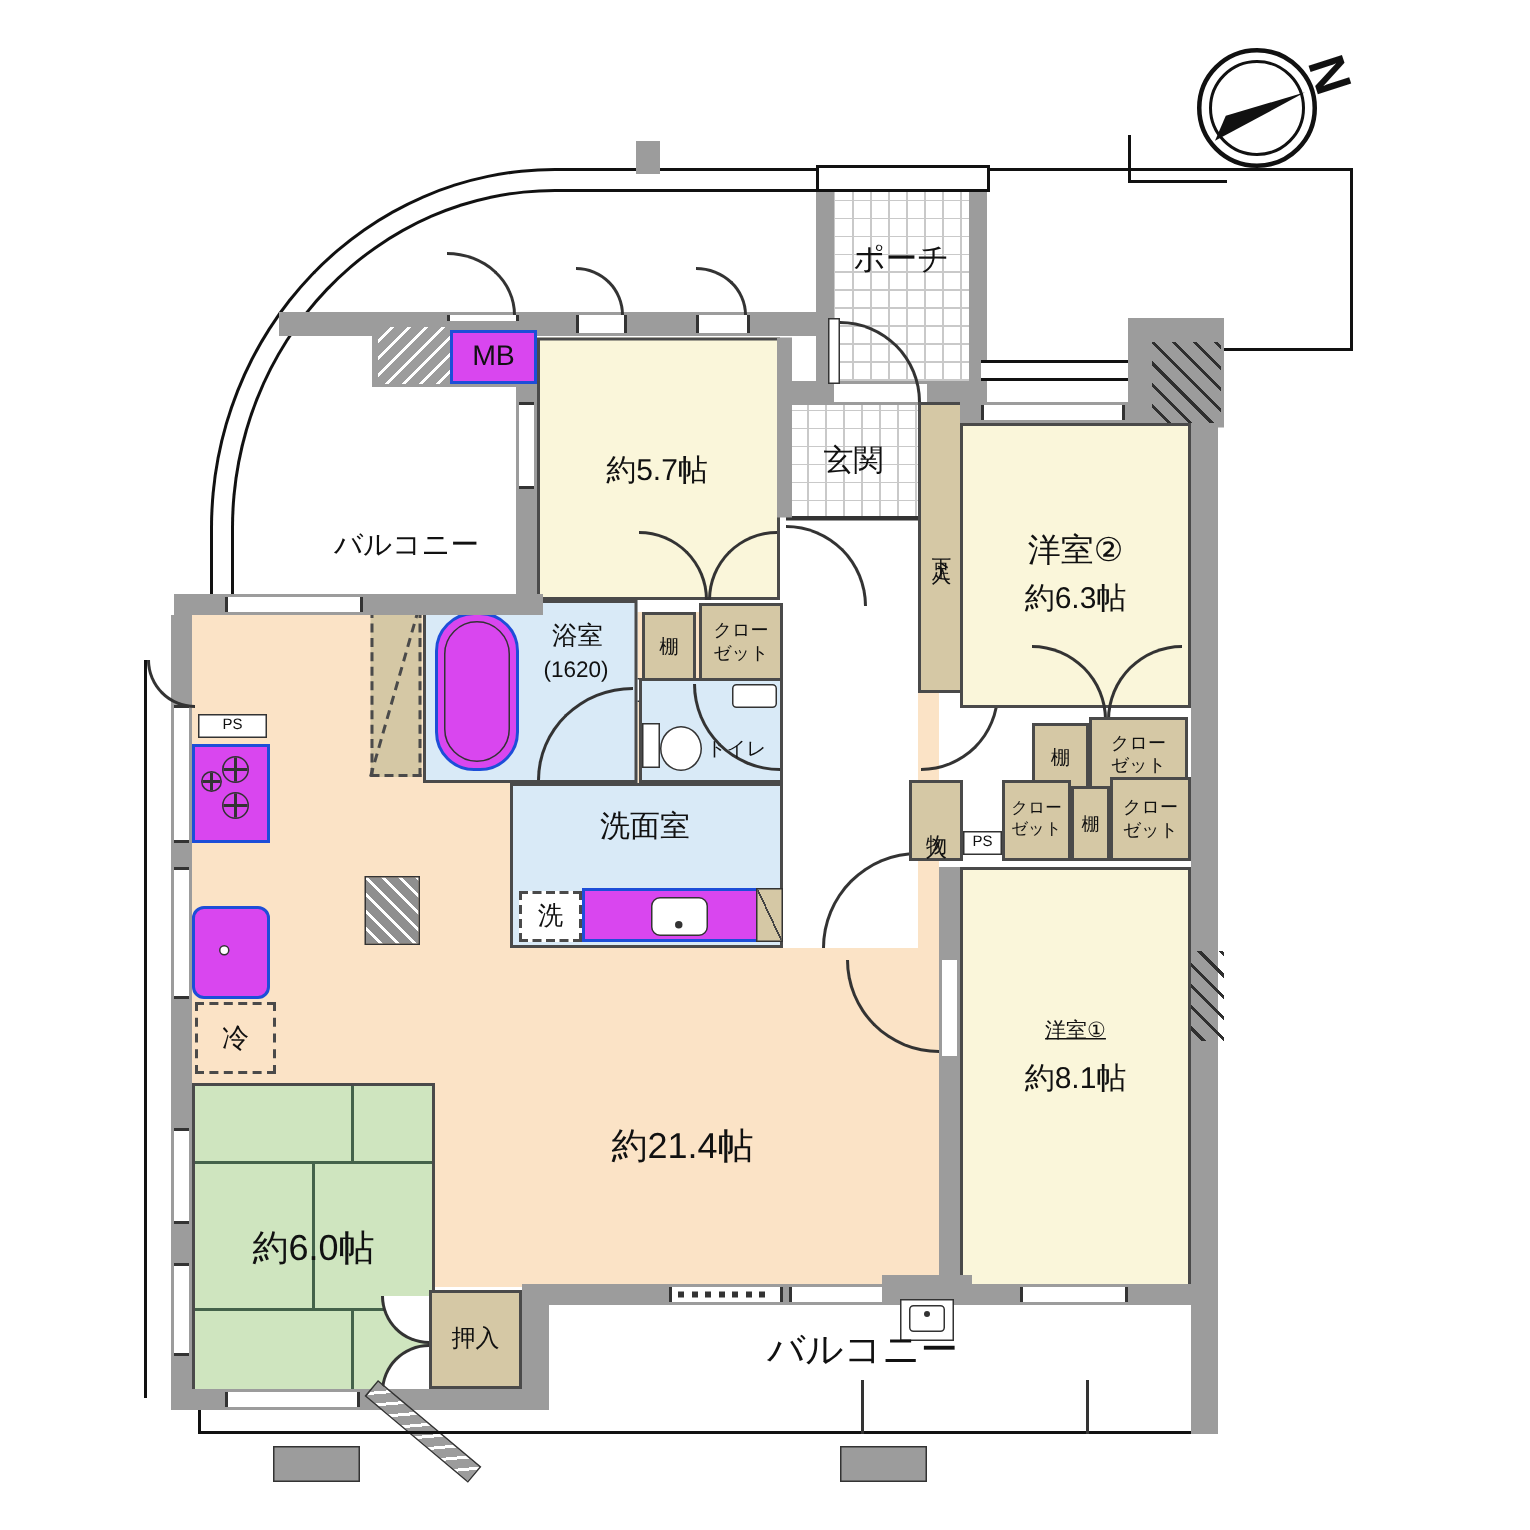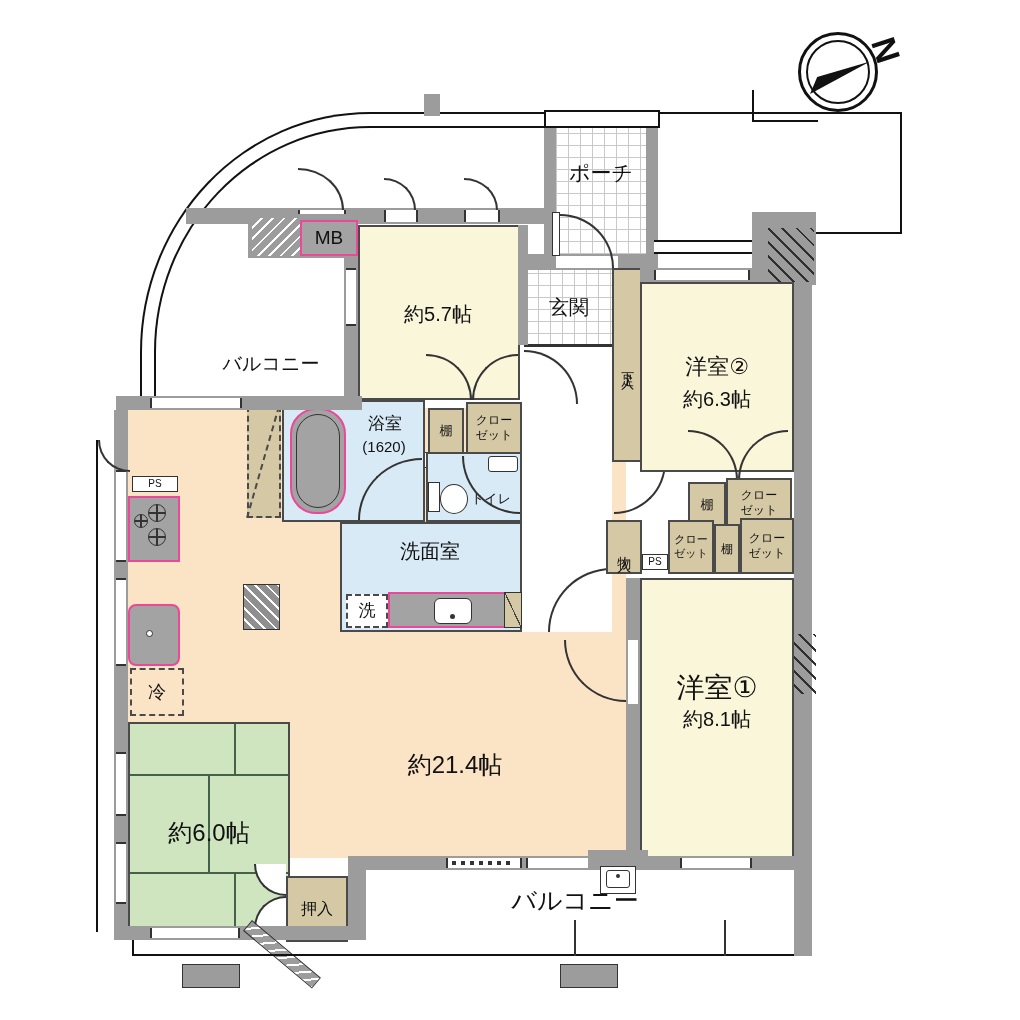--- a/index.html
+++ b/index.html
@@ -6,21 +6,21 @@
   #plan{position:relative;width:1020px;height:1020px;background:#fff;overflow:hidden;
         font-family:"Liberation Sans","DejaVu Sans",sans-serif;color:#111;}
   .abs{position:absolute;box-sizing:border-box;}
   .wall{background:#9c9c9c;}
   .room{border:2px solid #4a4a4a;}
   .yellow{background:#faf6da;}
   .peach{background:#fbe3c6;}
   .green{background:#cfe5bf;}
   .blue{background:#d9eaf7;}
   .tan{background:#d5c8a5;border:2px solid #4a4a4a;}
-  .whitebox{background:#a3a3a3;border:2px solid #ec4899;}
+  .whitebox{background:#d946ef;border:2px solid #1d4ed8;}
   .thinbox{background:#fff;border:1.5px solid #333;}
   .lbl{display:flex;align-items:center;justify-content:center;text-align:center;line-height:1.25;}
   .vtext{writing-mode:vertical-rl;text-orientation:upright;letter-spacing:2px;}
   .tile{background-image:
       repeating-linear-gradient(0deg,#c9c9c9 0 1px,transparent 1px 12px),
       repeating-linear-gradient(90deg,#c9c9c9 0 1px,transparent 1px 12px);
       background-color:#fff;}
   .arc-tr{border-top:2px solid #333;border-right:2px solid #333;border-top-right-radius:100% 100%;}
   .arc-tl{border-top:2px solid #333;border-left:2px solid #333;border-top-left-radius:100% 100%;}
   .arc-bl{border-bottom:2px solid #333;border-left:2px solid #333;border-bottom-left-radius:100% 100%;}
@@ -161,21 +161,21 @@
   <div class="abs tan lbl" style="left:714px;top:524px;width:26px;height:50px;font-size:12px;">棚</div>
   <div class="abs tan lbl" style="left:740px;top:518px;width:54px;height:56px;font-size:12px;flex-direction:column;">
     <span>クロー</span>
     <span>ゼット</span>
   </div>
 
   <div class="abs wall" style="left:626px;top:578px;width:14px;height:280px;"></div>
   <div class="abs" style="left:628px;top:640px;width:10px;height:64px;background:#fff;"></div>
   <div class="abs arc-bl" style="left:564px;top:640px;width:62px;height:62px;"></div>
   <div class="abs room yellow" style="left:640px;top:578px;width:154px;height:280px;"></div>
-  <div class="abs lbl" style="left:650px;top:672px;width:134px;height:30px;font-size:28px;">洋室①</div>
+  <div class="abs lbl" style="left:650px;top:672px;width:134px;height:30px;font-size:14px;text-decoration:underline;">洋室①</div>
   <div class="abs lbl" style="left:650px;top:706px;width:134px;height:26px;font-size:20px;">約8.1帖</div>
 
   <div class="abs lbl" style="left:375px;top:750px;width:160px;height:30px;font-size:24px;">約21.4帖</div>
   <div class="abs" style="left:243px;top:584px;width:37px;height:46px;background:repeating-linear-gradient(45deg,#8f8f8f 0 6px,#fff 6px 8px);border:1px solid #333;"></div>
   <div class="abs thinbox lbl" style="left:132px;top:476px;width:46px;height:16px;font-size:10px;">PS</div>
   <div class="abs whitebox" style="left:128px;top:496px;width:52px;height:66px;"></div>
   <div class="abs burner" style="left:148px;top:504px;width:18px;height:18px;"></div>
   <div class="abs burner" style="left:134px;top:514px;width:14px;height:14px;"></div>
   <div class="abs burner" style="left:148px;top:528px;width:18px;height:18px;"></div>
   <div class="abs whitebox" style="left:128px;top:604px;width:52px;height:62px;border-radius:8px;"></div>
@@ -195,21 +195,21 @@
 
   <div class="abs room green" style="left:128px;top:722px;width:162px;height:208px;"></div>
   <div class="abs" style="left:130px;top:774px;width:158px;height:2px;background:#44624a;"></div>
   <div class="abs" style="left:130px;top:872px;width:158px;height:2px;background:#44624a;"></div>
   <div class="abs" style="left:234px;top:724px;width:2px;height:50px;background:#44624a;"></div>
   <div class="abs" style="left:208px;top:776px;width:2px;height:96px;background:#44624a;"></div>
   <div class="abs" style="left:234px;top:874px;width:2px;height:54px;background:#44624a;"></div>
   <div class="abs lbl" style="left:139px;top:820px;width:140px;height:26px;font-size:24px;">約6.0帖</div>
   <div class="abs arc-bl" style="left:254px;top:864px;width:32px;height:32px;background:#fff;"></div>
   <div class="abs arc-tl" style="left:254px;top:896px;width:32px;height:32px;background:#fff;"></div>
-  <div class="abs tan lbl" style="left:286px;top:860px;width:62px;height:66px;font-size:16px;margin-top:16px;">押入</div>
+  <div class="abs tan lbl" style="left:286px;top:860px;width:62px;height:66px;font-size:16px;">押入</div>
 
   <div class="abs wall" style="left:114px;top:926px;width:252px;height:14px;"></div>
   <div class="abs winGap" style="left:150px;top:928px;width:90px;height:10px;"></div>
   <div class="abs wall" style="left:348px;top:856px;width:18px;height:70px;"></div>
   <div class="abs wall" style="left:252px;top:920px;width:90px;height:14px;transform:rotate(40deg);transform-origin:left top;background:repeating-linear-gradient(135deg,#9c9c9c 0 6px,#fff 6px 8px);border:1px solid #333;"></div>
   <div class="abs wall" style="left:352px;top:856px;width:458px;height:14px;"></div>
   <div class="abs winGap" style="left:446px;top:858px;width:76px;height:10px;"></div>
   <div class="abs" style="left:452px;top:861px;width:62px;height:4px;background:repeating-linear-gradient(90deg,#333 0 4px,transparent 4px 9px);"></div>
   <div class="abs winGap" style="left:526px;top:858px;width:66px;height:10px;"></div>
   <div class="abs winGap" style="left:680px;top:858px;width:72px;height:10px;"></div>

